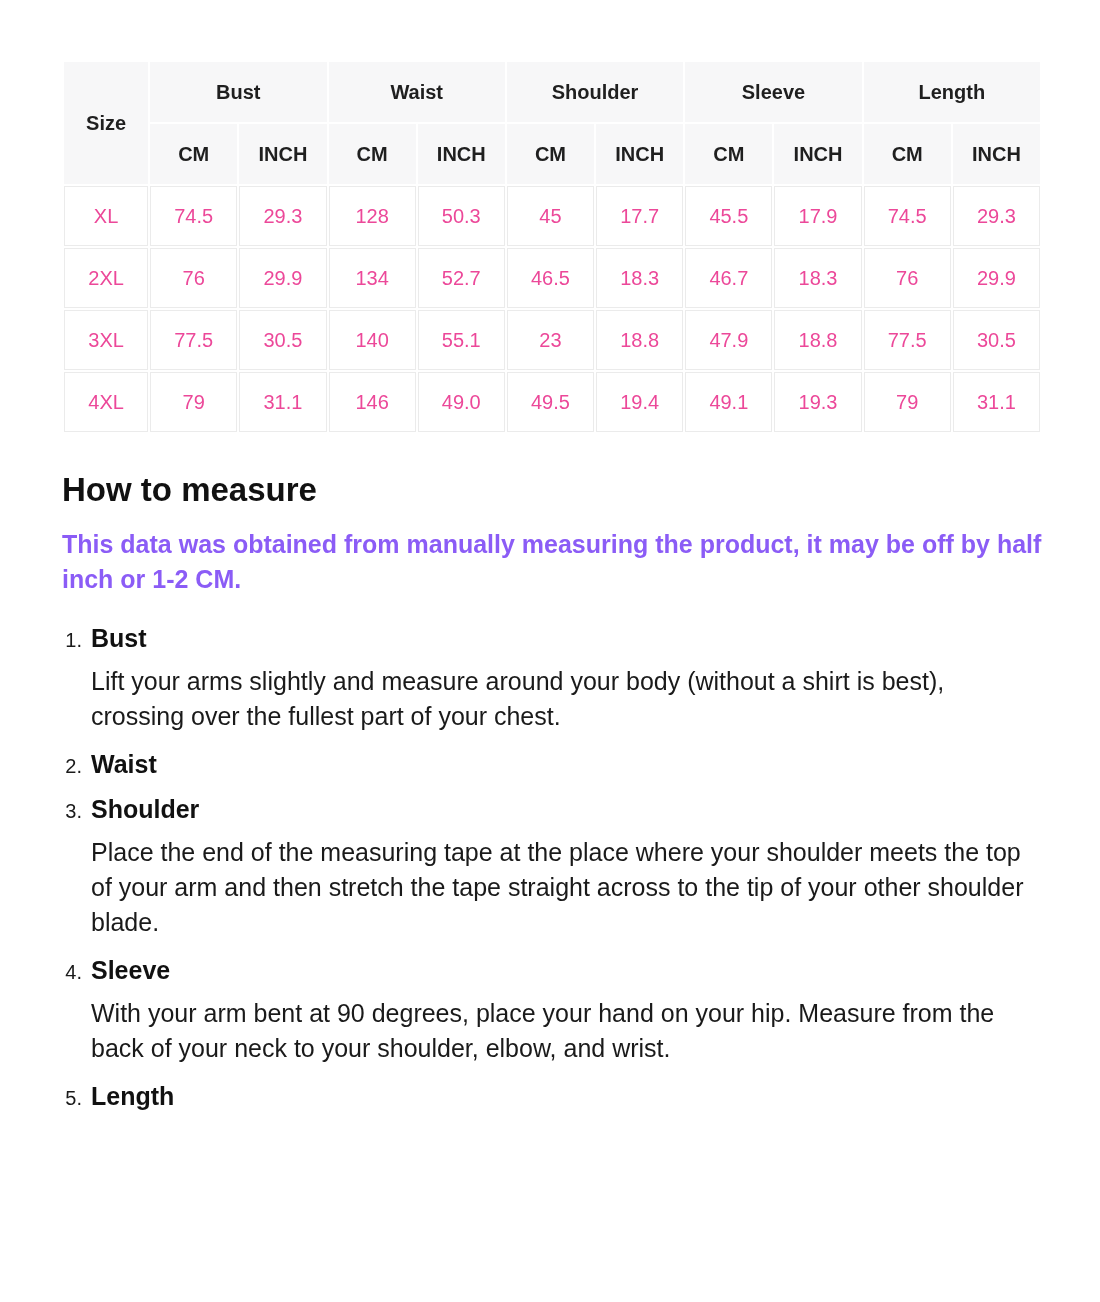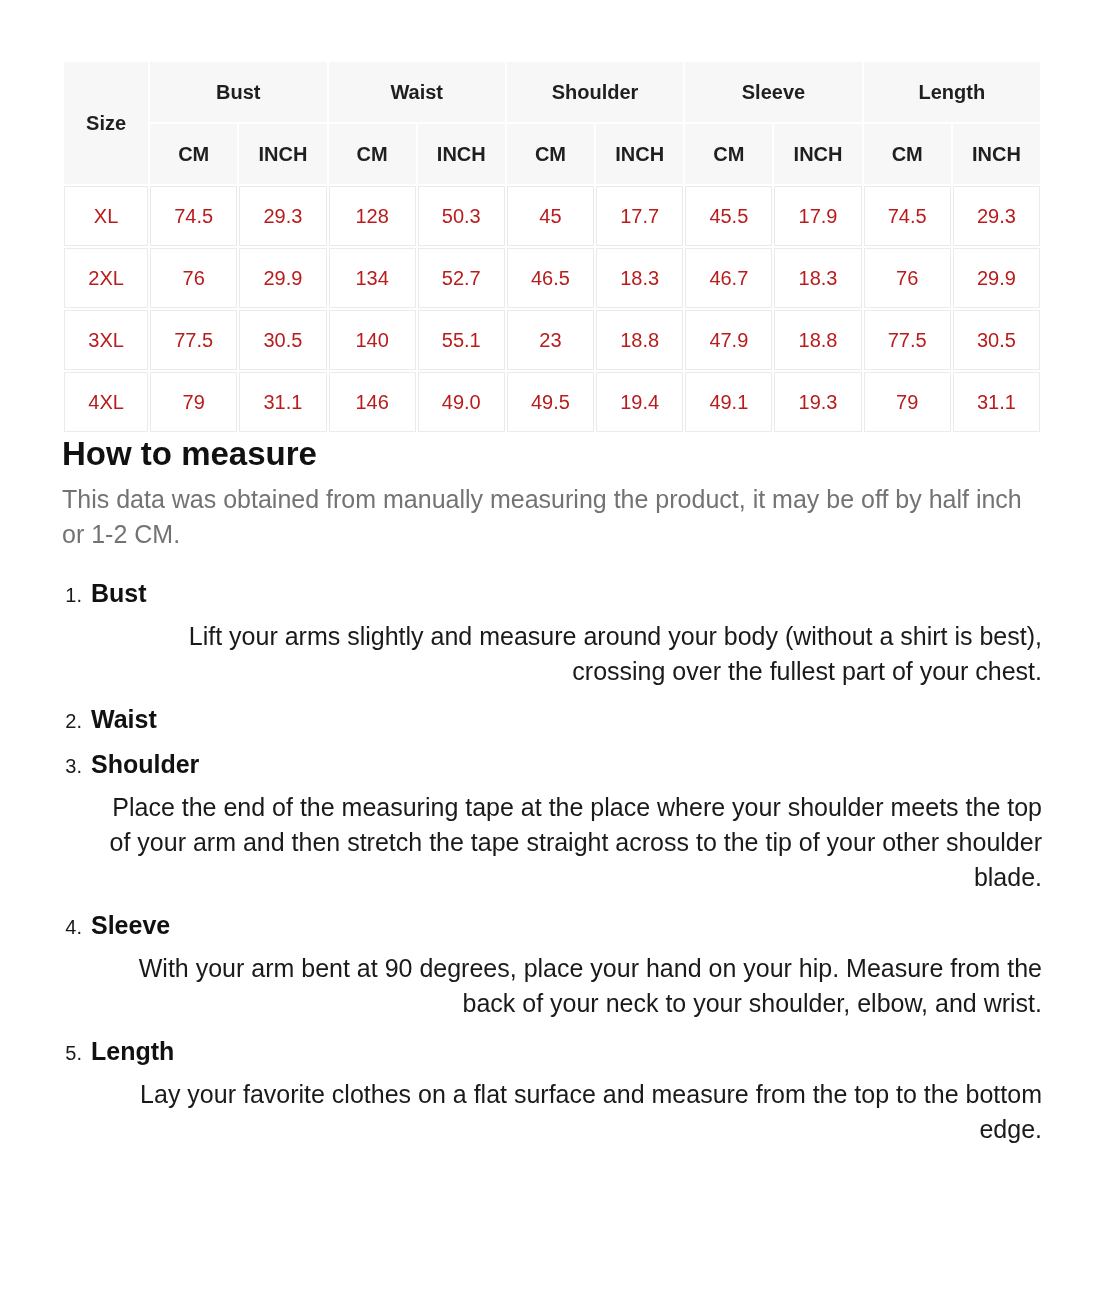--- a/index.html
+++ b/index.html
@@ -32,35 +32,37 @@
   }
   table.size-chart th, table.size-chart td {
     text-align: center;
     vertical-align: middle;
     height: 60px;
     padding: 0 4px;
   }
   table.size-chart td {
     background: #ffffff;
     border: 1px solid #ebebeb;
-    color: #b91c1c;
+    color: #ec4899;
   }
 
   
   .htm-title {
+    margin-top: 36px;
     font-size: 33px;
     font-weight: bold;
     color: #111111;
     line-height: 1.2;
   }
   .htm-intro {
-    margin-top: 8px;
+    margin-top: 17px;
     font-size: 25px;
     line-height: 35px;
-    color: #737373;
+    color: #8b5cf6;
+    font-weight: bold;
   }
   .steps { margin-top: 26px; }
   .step {
     display: flex;
     align-items: baseline;
     margin-bottom: 15px;
   }
   .step-num {
     flex: 0 0 20px;
     text-align: right;
@@ -73,21 +75,20 @@
     font-size: 25px;
     font-weight: bold;
     color: #111111;
     line-height: 30px;
   }
   .step-desc {
     margin-top: 11px;
     font-size: 25px;
     line-height: 35px;
     color: #1a1a1a;
-    text-align: right;
   }
 </style>
 </head>
 <body>
 
 <div class="content">
 
   <table class="size-chart">
     <colgroup>
       <col class="size-col">
@@ -214,18 +215,17 @@
       <div class="step-body">
         <div class="step-title">Sleeve</div>
         <p class="step-desc">With your arm bent at 90 degrees, place your hand on your hip. Measure from the back of your neck to your shoulder, elbow, and wrist.</p>
       </div>
     </div>
 
     <div class="step">
       <span class="step-num">5.</span>
       <div class="step-body">
         <div class="step-title">Length</div>
-        <p class="step-desc">Lay your favorite clothes on a flat surface and measure from the top to the bottom edge.</p>
       </div>
     </div>
 
   </div>
 </div>
 
 </body></html>

